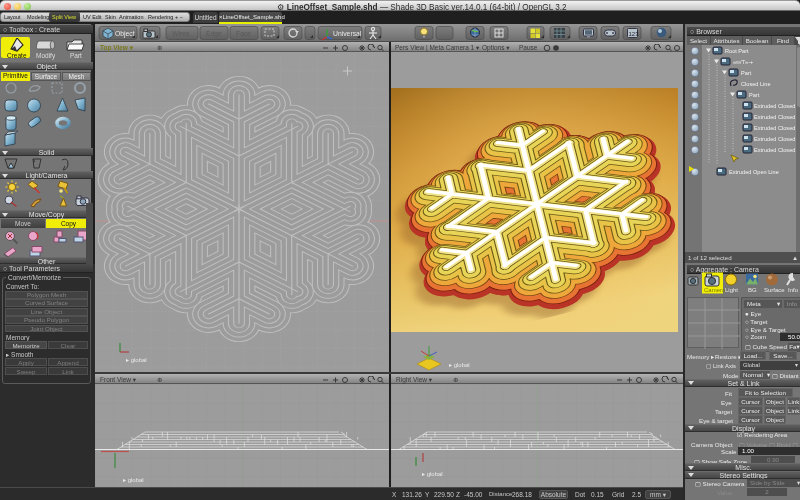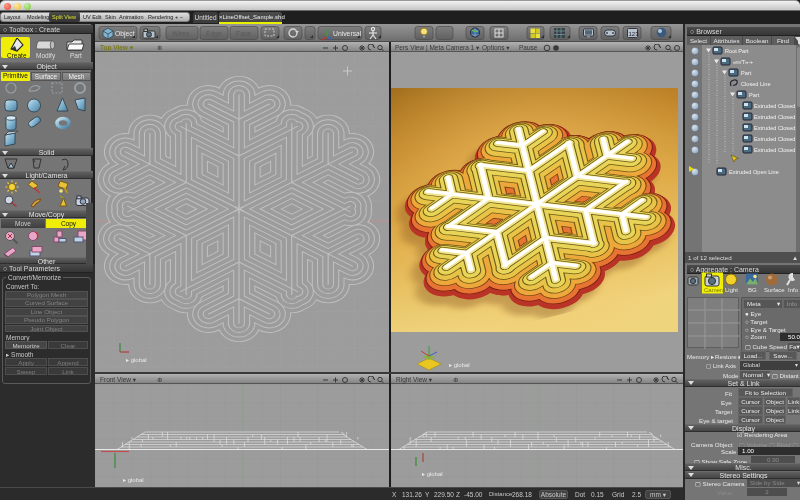--- a/index.html
+++ b/index.html
@@ -8,20 +8,21 @@
 .tri{position:absolute;top:1.5px;left:0;display:block;width:0;height:0;border-left:3px solid transparent;border-right:3px solid transparent;border-top:4px solid #ddd;}
 .vhdr{background:linear-gradient(#b2b2b2,#848484);border-bottom:1px solid #555;}
 .vlab{position:absolute;top:1.5px;font-size:6.5px;color:#3a3a3a;}
 </style></head>
 <body>
 
 <div class="abs" style="left:0;top:0;width:800px;height:11px;background:linear-gradient(#f2f2f2,#c6c6c6);border-bottom:1px solid #6a6a6a;border-top:1px solid #999;border-radius:5px 5px 0 0;">
   <div class="abs" style="left:4px;top:2px;width:7px;height:7px;border-radius:50%;background:radial-gradient(circle at 35% 30%,#ff9a8a,#e3453a);"></div>
   <div class="abs" style="left:14px;top:2px;width:7px;height:7px;border-radius:50%;background:radial-gradient(circle at 35% 30%,#ffe9a0,#e9b73c);"></div>
   <div class="abs" style="left:24px;top:2px;width:7px;height:7px;border-radius:50%;background:radial-gradient(circle at 35% 30%,#c6f0a0,#7cc043);"></div>
+  <div class="abs" style="left:277px;top:1px;font-size:8.2px;color:#2a2a2a;white-space:nowrap;">⚙ <b>LineOffset_Sample.shd</b> — Shade 3D Basic ver.14.0.1 (64-bit) / OpenGL 3.2</div>
 </div>
 
 <div class="abs" style="left:0;top:11px;width:800px;height:13px;background:#1f1f1f;">
   <div class="abs" style="left:0;top:0.5px;width:190px;height:10.5px;background:linear-gradient(#dedede,#b0b0b0);border-radius:3px;border:1px solid #808080;"></div>
   <div class="abs" style="left:49px;top:0.5px;width:31px;height:10.5px;background:linear-gradient(#4a4a4a,#333);border-radius:2px;"></div>
   <div class="abs" style="left:0;top:2.5px;width:190px;font-size:5.5px;color:#1a1a1a;white-space:nowrap;">
     <span class="abs" style="left:4px;">Layout</span>
     <span class="abs" style="left:27px;">Modeling</span>
     <span class="abs" style="left:52px;color:#d8e030;">Split View</span>
     <span class="abs" style="left:83px;">UV Edit</span>

